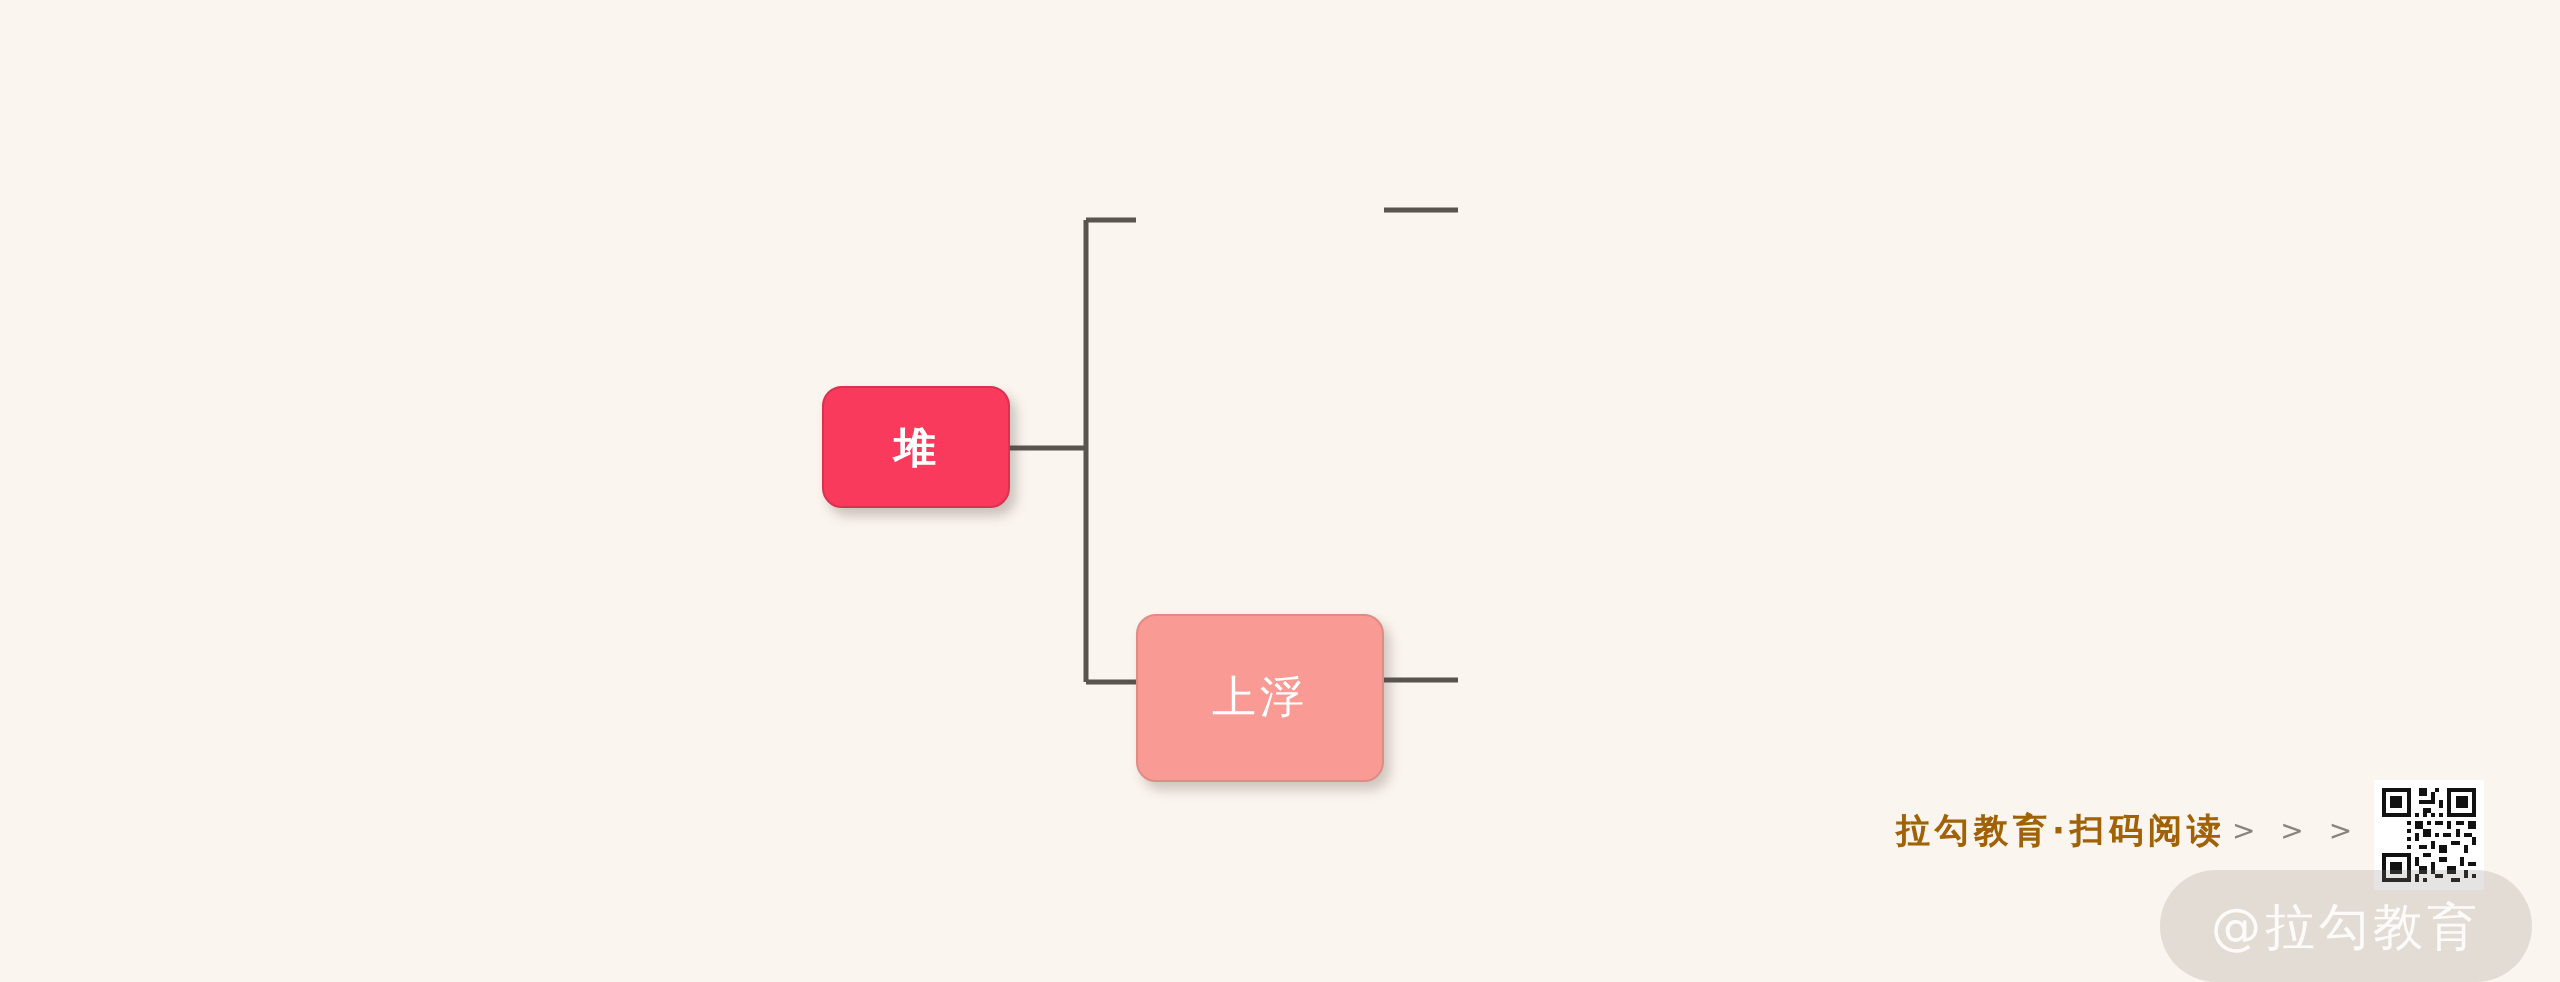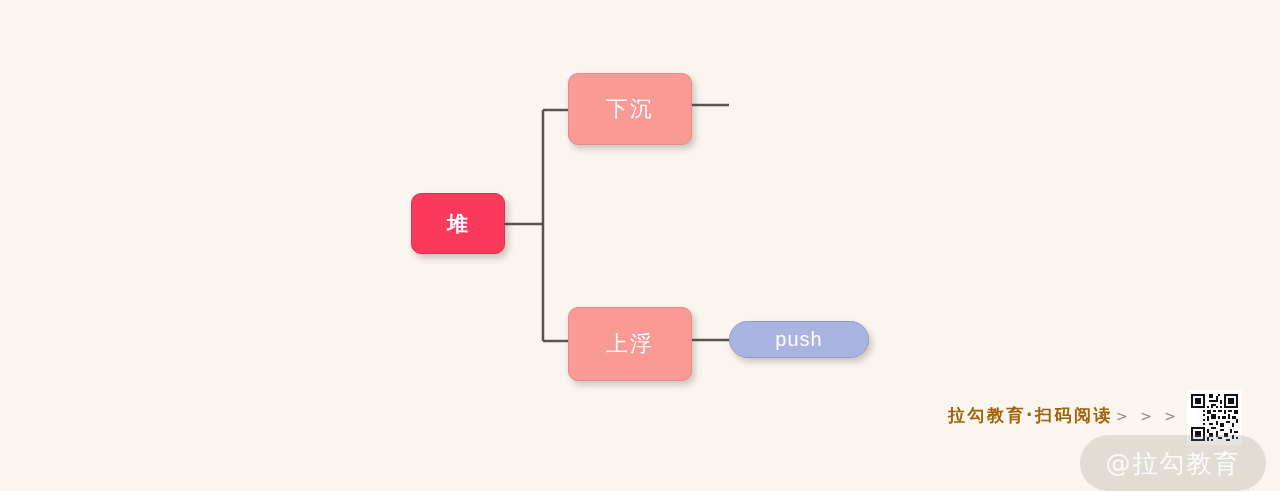--- a/index.html
+++ b/index.html
@@ -71,21 +71,21 @@
     left: 568px;
     top: 73px;
     width: 124px;
     height: 72px;
   }
 
   .node-branch-float {
     left: 568px;
     top: 307px;
     width: 124px;
-    height: 74px;
+    height: 84px;
   }
 
   .node-leaf {
     background: #aab4e0;
     border: 1px solid #8f9bd0;
     border-radius: 19px;
     font-size: 20px;
     font-weight: 400;
     letter-spacing: 1px;
     box-shadow: 3px 4px 6px rgba(90, 75, 65, 0.28);
@@ -173,26 +173,24 @@
 
     <path d="M543 341 L568 341" stroke="#5a5450" stroke-width="2.5" fill="none"></path>
 
     <path d="M692 105 L729 105" stroke="#5a5450" stroke-width="2.5" fill="none"></path>
 
     <path d="M692 340 L729 340" stroke="#5a5450" stroke-width="2.5" fill="none"></path>
   </svg>
 
   <div class="node node-root">堆</div>
 
-  <div class="node node-branch node-branch-sink">下沉</div>
 
 
   <div class="node node-branch node-branch-float">上浮</div>
 
-  <div class="node node-leaf node-leaf-push">push</div>
 
   <div id="branding">
     <span class="brand-text">拉勾教育·扫码阅读</span>
     <span class="brand-chevrons">&gt; &gt; &gt;</span>
   </div>
 
   <div id="qr-code">
     <svg viewBox="0 0 25 25" width="100%" height="100%" shape-rendering="crispEdges">
       <rect width="25" height="25" fill="#ffffff"></rect>
       <g fill="#111111">

